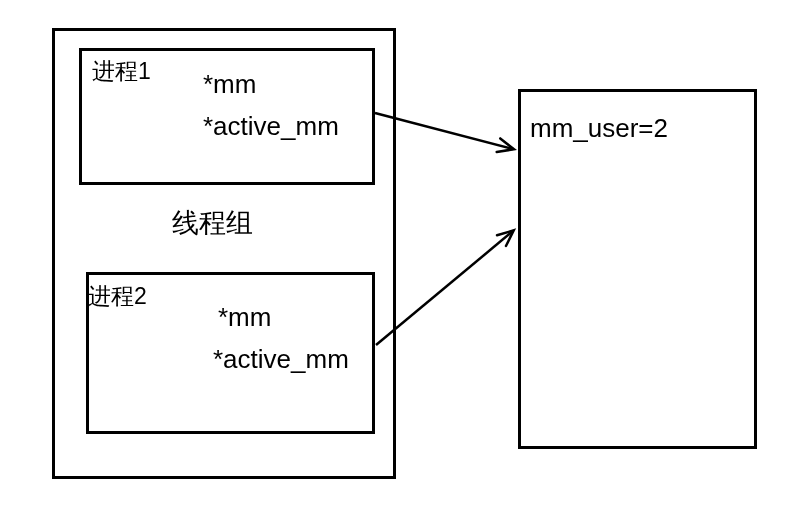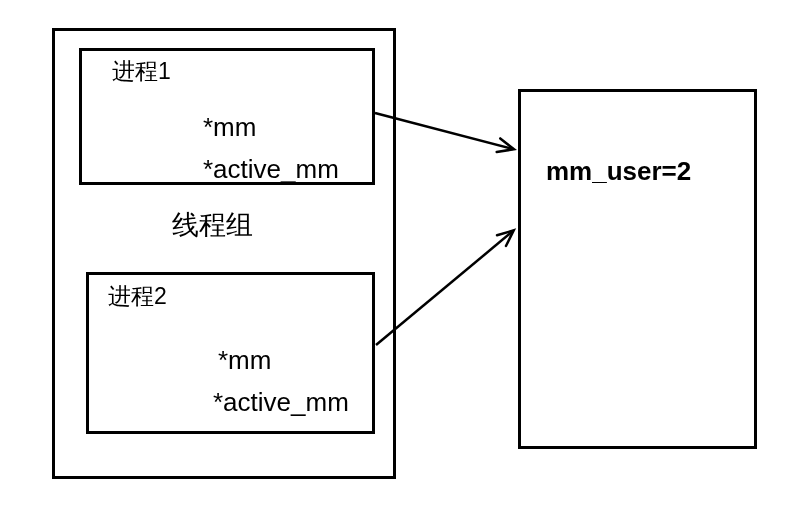--- a/index.html
+++ b/index.html
@@ -21,23 +21,23 @@
     border: 3px solid #000000;
     background: transparent;
     box-sizing: border-box;
   }
   .lbl {
     position: absolute;
     white-space: nowrap;
     line-height: 1.15;
     color: #000000;
   }
-  .cn-title  { font-size: 23px; margin-left: 20px; }
-  .cn-group  { font-size: 27px; }
-  .code      { font-size: 26px; margin-top: 43px; }
+  .cn-title  { font-size: 23px; }
+  .cn-group  { font-size: 27px; font-family: Liberation Mono, monospace; }
+  .code      { font-size: 26px; }
   #arrow-layer {
     position: absolute;
     left: 0; top: 0;
     width: 808px;
     height: 508px;
     pointer-events: none;
   }
 </style>
 </head>
 <body>
@@ -52,21 +52,21 @@
   <div class="lbl cn-title" style="left:92px; top:58px;">进程1</div>
   <div class="lbl code" style="left:203px; top:70px;">*mm</div>
   <div class="lbl code" style="left:203px; top:112px;">*active_mm</div>
 
   <div class="box" style="left:86px; top:272px; width:289px; height:162px;"></div>
   <div class="lbl cn-title" style="left:88px; top:283px;">进程2</div>
   <div class="lbl code" style="left:218px; top:303px;">*mm</div>
   <div class="lbl code" style="left:213px; top:345px;">*active_mm</div>
 
   <div class="box" style="left:518px; top:89px; width:239px; height:360px;"></div>
-  <div class="lbl code" style="left:546px; top:114px;font-weight:bold;">mm_user=2</div>
+  <div class="lbl code" style="left:530px; top:114px;">mm_user=2</div>
 
   <svg id="arrow-layer" viewBox="0 0 808 508" xmlns="http://www.w3.org/2000/svg">
     <defs>
       <marker id="arrowhead" markerUnits="userSpaceOnUse" markerWidth="22" markerHeight="20" refX="17" refY="9" orient="auto">
         <path d="M2,2 L18,9 L2,16" fill="none" stroke="#000000" stroke-width="2.5" stroke-linecap="round" stroke-linejoin="miter"></path>
       </marker>
     </defs>
     <line x1="375" y1="113" x2="513" y2="149" stroke="#000000" stroke-width="2.5" marker-end="url(#arrowhead)"></line>
     <line x1="376" y1="345" x2="513" y2="231" stroke="#000000" stroke-width="2.5" marker-end="url(#arrowhead)"></line>
   </svg>

